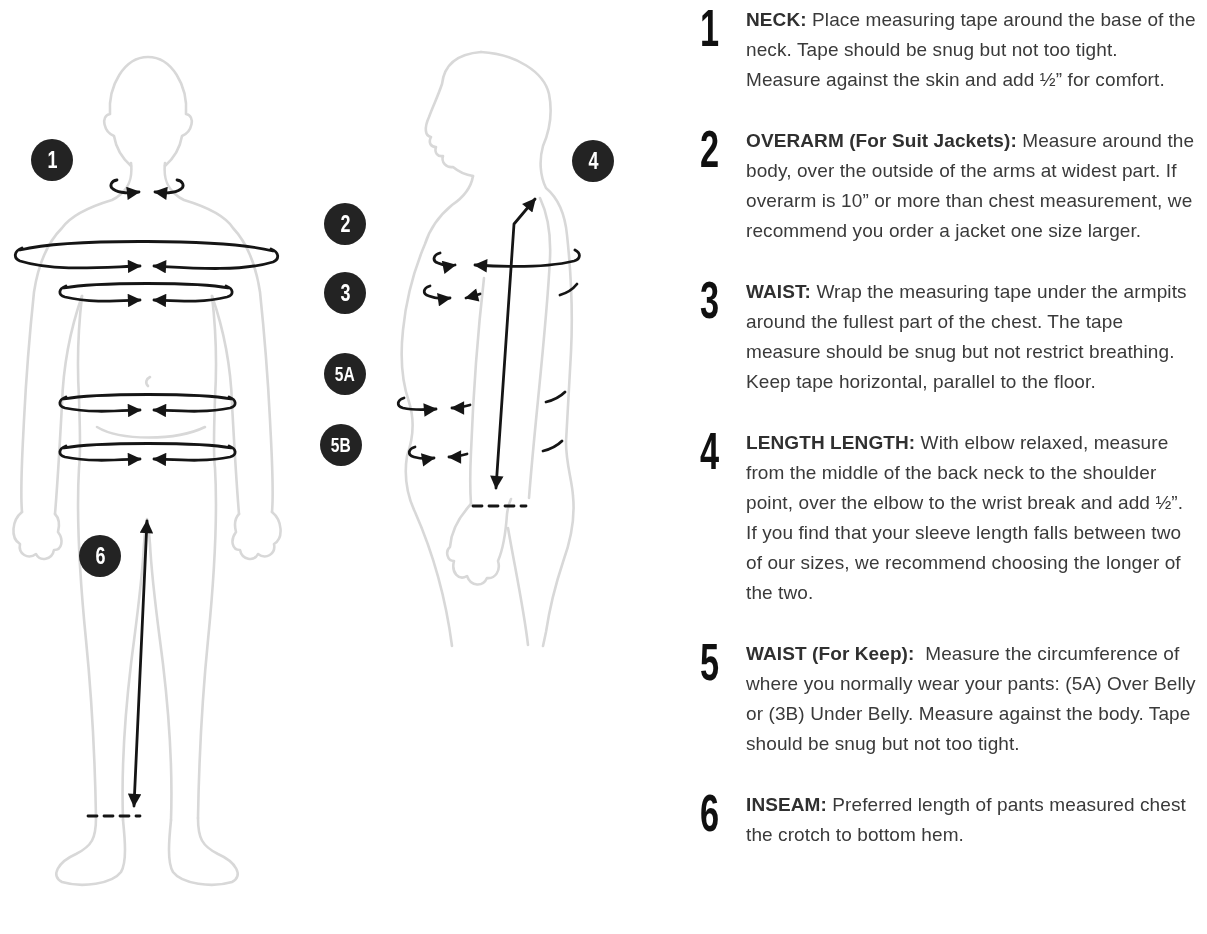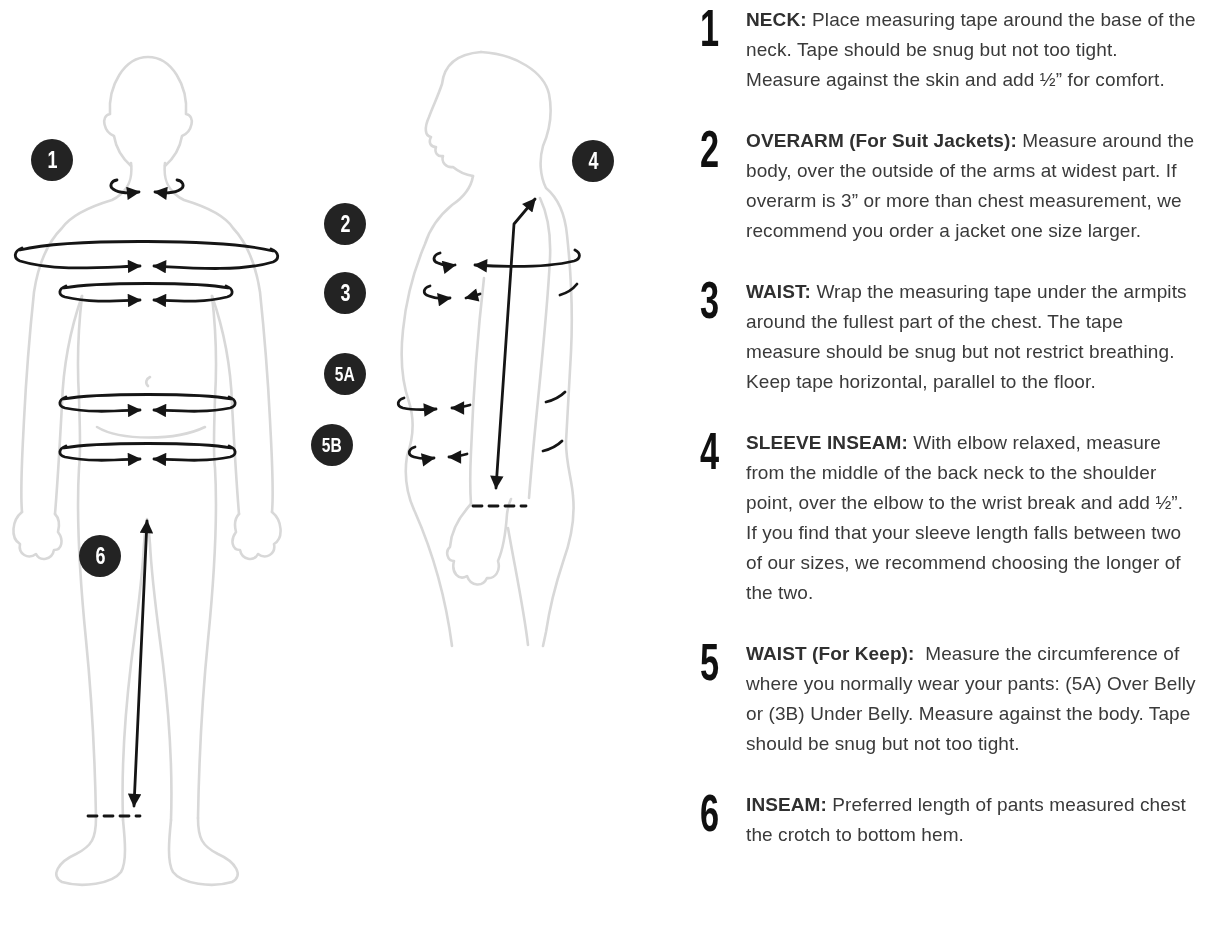--- a/index.html
+++ b/index.html
@@ -22,21 +22,21 @@
     display:flex;align-items:center;justify-content:center;
     font-weight:bold;
   }
   .badge span{display:inline-block;transform:scaleX(.78);font-size:23px;letter-spacing:0;}
   .badge.small span{font-size:20px;}
   .badge.b1{left:31px;top:139px;}
   .badge.b2{left:324px;top:203px;}
   .badge.b3{left:324px;top:272px;}
   .badge.b4{left:572px;top:140px;}
   .badge.b5a{left:324px;top:353px;}
-  .badge.b5b{left:311px;top:424px;}
+  .badge.b5b{left:320px;top:424px;}
   .badge.b6{left:79px;top:535px;}
 
   
   .list{
     position:absolute;left:700px;top:5px;width:500px;
     display:flex;flex-direction:column;gap:31px;
   }
   .item{display:flex;}
   .item .num{
     flex:none;width:46px;
@@ -184,31 +184,31 @@
 
   <div class="list">
 
     <div class="item">
       <div class="num">1</div>
       <div class="body"><span class="title">NECK:</span> <span>Place measuring tape around the base of the neck. Tape should be snug but not too tight. Measure against the skin and add ½” for comfort.</span></div>
     </div>
 
     <div class="item">
       <div class="num">2</div>
-      <div class="body"><span class="title">OVERARM (For Suit Jackets):</span> <span>Measure around the body, over the outside of the arms at widest part. If overarm is 3” or more than chest measurement, we recommend you order a jacket one size larger.</span></div>
+      <div class="body"><span class="title">OVERARM (For Suit Jackets):</span> <span>Measure around the body, over the outside of the arms at widest part. If overarm is 10” or more than chest measurement, we recommend you order a jacket one size larger.</span></div>
     </div>
 
     <div class="item">
       <div class="num">3</div>
       <div class="body"><span class="title">WAIST:</span> <span>Wrap the measuring tape under the armpits around the fullest part of the chest. The tape measure should be snug but not restrict breathing. Keep tape horizontal, parallel to the floor.</span></div>
     </div>
 
     <div class="item">
       <div class="num">4</div>
-      <div class="body"><span class="title">SLEEVE INSEAM:</span> <span>With elbow relaxed, measure from the middle of the back neck to the shoulder point, over the elbow to the wrist break and add ½”. If you find that your sleeve length falls between two of our sizes, we recommend choosing the longer of the two.</span></div>
+      <div class="body"><span class="title">LENGTH LENGTH:</span> <span>With elbow relaxed, measure from the middle of the back neck to the shoulder point, over the elbow to the wrist break and add ½”. If you find that your sleeve length falls between two of our sizes, we recommend choosing the longer of the two.</span></div>
     </div>
 
     <div class="item">
       <div class="num">5</div>
       <div class="body"><span class="title">WAIST (For Keep):</span>&nbsp; <span>Measure the circumference of where you normally wear your pants: (5A) Over Belly or (3B) Under Belly. Measure against the body. Tape should be snug but not too tight.</span></div>
     </div>
 
     <div class="item">
       <div class="num">6</div>
       <div class="body"><span class="title">INSEAM:</span> <span>Preferred length of pants measured chest the crotch to bottom hem.</span></div>

